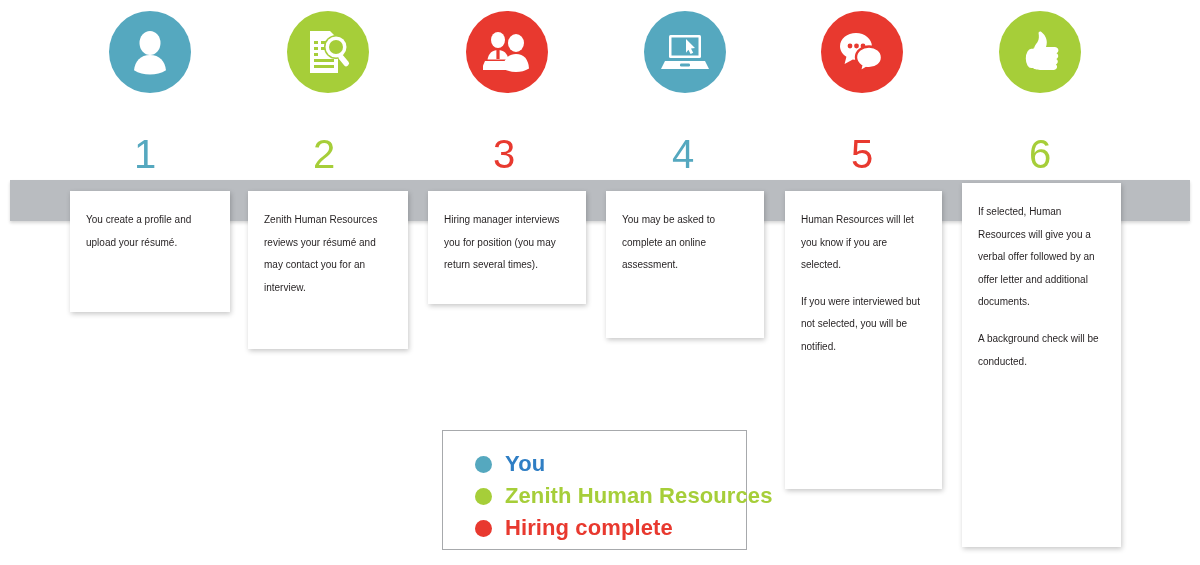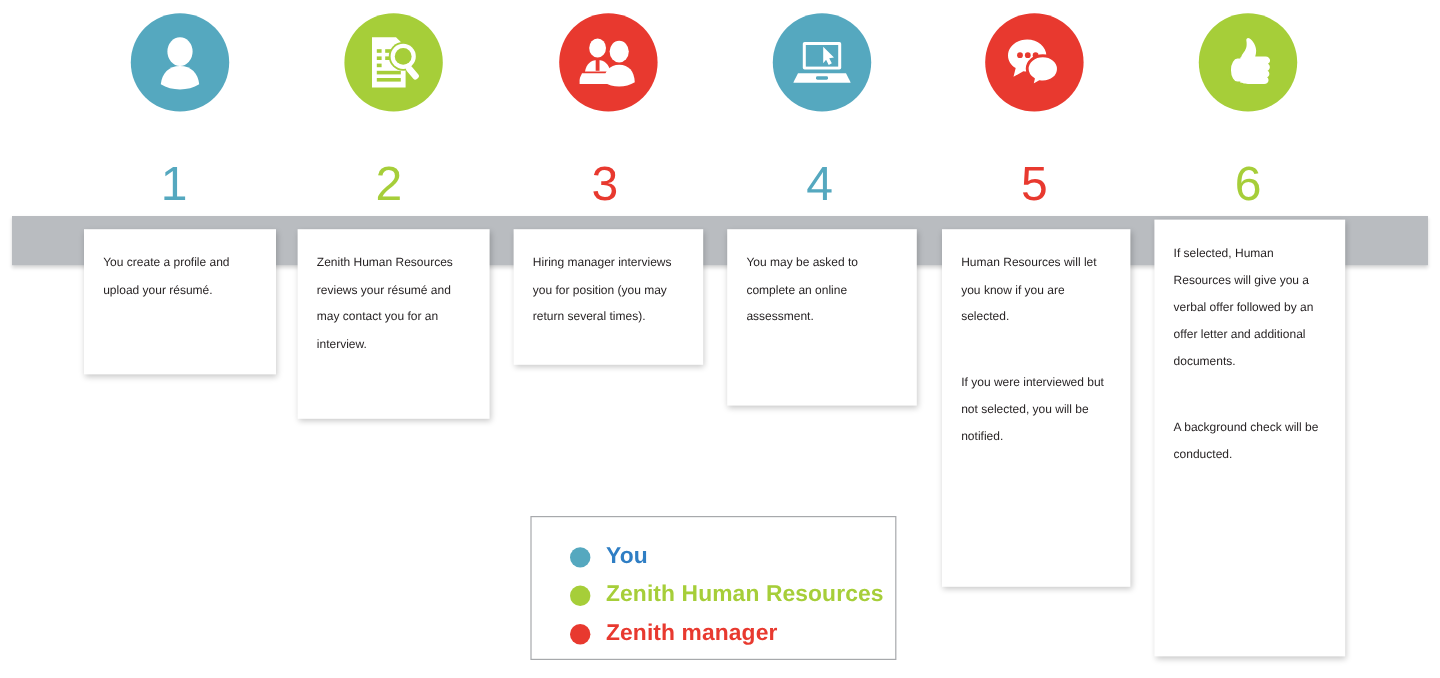--- a/index.html
+++ b/index.html
@@ -63,21 +63,21 @@
     padding: 18px 14px 14px 16px;
     box-shadow: 1px 2px 5px rgba(0,0,0,0.22);
     font-size: 10px;
     line-height: 22.6px;
     color: #231f20;
   }
   .step-card p {
     margin: 0;
   }
   .step-card p + p {
-    margin-top: 32px;
+    margin-top: 14px;
   }
 
   
   .legend {
     position: absolute;
     left: 442px;
     top: 430px;
     width: 305px;
     height: 120px;
     background: #ffffff;
@@ -95,21 +95,21 @@
     height: 32px;
   }
   .legend-dot {
     width: 17px;
     height: 17px;
     border-radius: 50%;
     flex: 0 0 auto;
   }
   .legend-label {
     margin-left: 13px;
-    font-size: 19px;
+    font-size: 22px;
     font-weight: bold;
     letter-spacing: 0.1px;
     white-space: nowrap;
   }
 </style>
 </head>
 <body>
 
 <div id="stage">
 
@@ -224,19 +224,19 @@
         <span class="legend-label" style="color:#2f7ec4;">You</span>
       </div>
 
       <div class="legend-row">
         <span class="legend-dot" style="background:#a6ce39;"></span>
         <span class="legend-label" style="color:#a6ce39;">Zenith Human Resources</span>
       </div>
 
       <div class="legend-row">
         <span class="legend-dot" style="background:#e8392f;"></span>
-        <span class="legend-label" style="color:#e8392f;">Zenith manager</span>
+        <span class="legend-label" style="color:#e8392f;">Hiring complete</span>
       </div>
 
     </div>
   </div>
 
 </div>
 
 </body></html>

